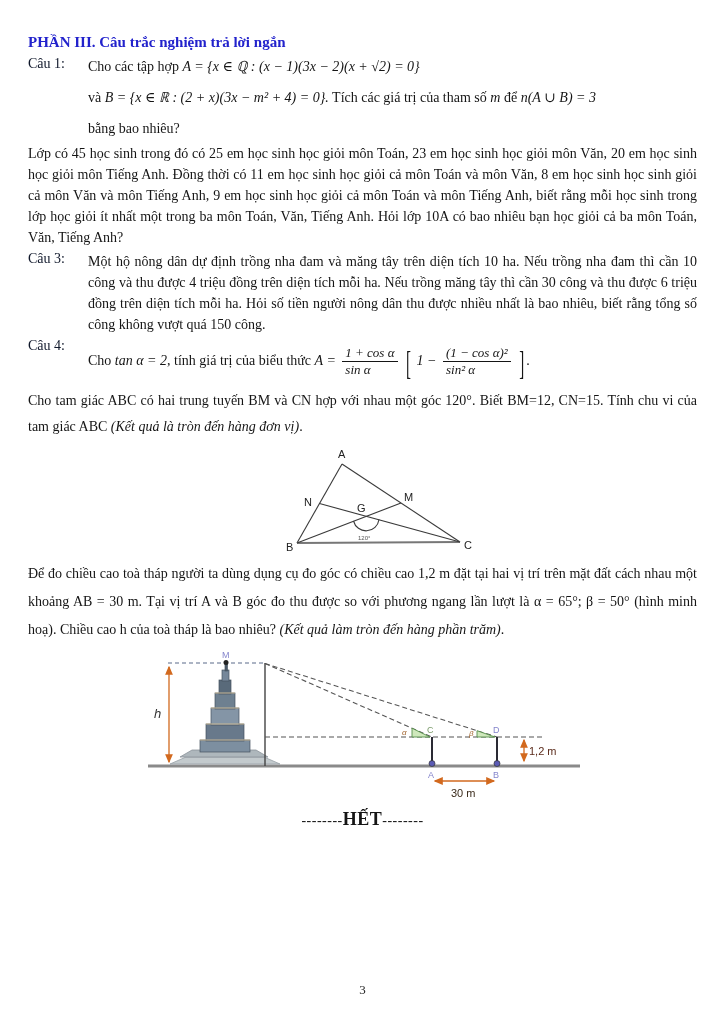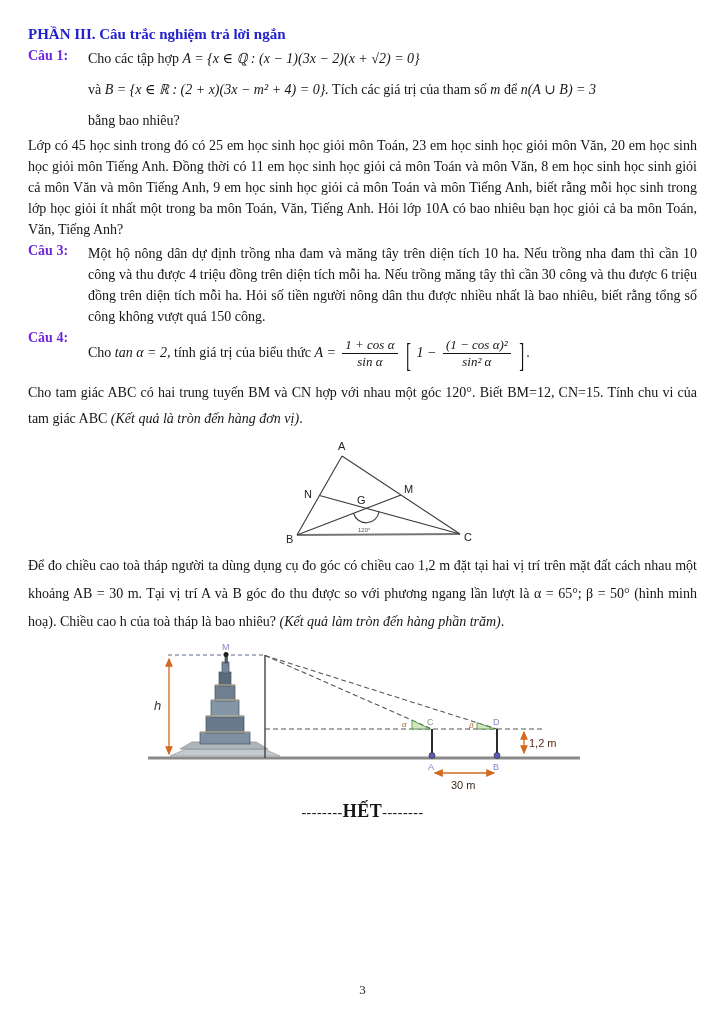--- a/index.html
+++ b/index.html
@@ -1,30 +1,30 @@
 <!DOCTYPE html>
 <html><head>
 <meta charset="utf-8">
 <style>
   html,body{margin:0;padding:0;background:#fff;}
   .page{position:relative;width:725px;height:1024px;background:#ffffff;overflow:hidden;
         font-family:"Liberation Serif","DejaVu Serif",serif;font-size:14px;color:#151515;}
-  .content{position:absolute;left:28px;top:26px;width:669px;}
+  .content{position:absolute;left:28px;top:34px;width:669px;}
   .hdr{color:#2222cc;font-weight:bold;font-size:15px;margin-bottom:5px;}
   .q{display:flex;margin-bottom:3px;}
-  .qlabel{flex:0 0 60px;color:#6d28d9;font-weight:bold;}
+  .qlabel{flex:0 0 60px;color:#0f172a;font-weight:normal;}
   .qbody{flex:1;text-align:justify;line-height:21px;}
   .q1 .qbody .ln{margin-bottom:9px;line-height:22px;}
   .q1 .qbody .ln:last-child{margin-bottom:0;}
   .mi{font-style:italic;}
   .it{font-style:italic;}
   .q5 .qbody{line-height:26px;}
   .q6 .qbody{line-height:28px;}
   .formula-line{line-height:46px;}
-  .frac{display:inline-block;vertical-align:middle;text-align:center;font-size:13px;line-height:1.25;margin:0 3px;}
+  .frac{display:inline-block;vertical-align:middle;font-size:13px;line-height:1.25;margin:0 3px;}
   .frac .num{display:block;padding:0 3px;border-bottom:1px solid #151515;}
   .frac .den{display:block;padding:0 3px;}
   .bigbr{display:inline-block;transform:scaleY(2.3);vertical-align:middle;font-weight:300;margin:0 2px;font-size:15px;}
   .fig{line-height:0;}
   .fig-triangle{margin:4px 0 4px 234px;}
   .fig-tower{margin:6px 0 0 112px;}
   .endline{text-align:center;margin-top:8px;font-size:14px;letter-spacing:0.5px;line-height:18px;}
   .endline b{font-size:18px;}
   .pagenum{position:absolute;left:0;top:982px;width:725px;text-align:center;font-size:13px;color:#222;}
   svg text{font-family:"Liberation Sans","DejaVu Sans",sans-serif;}

